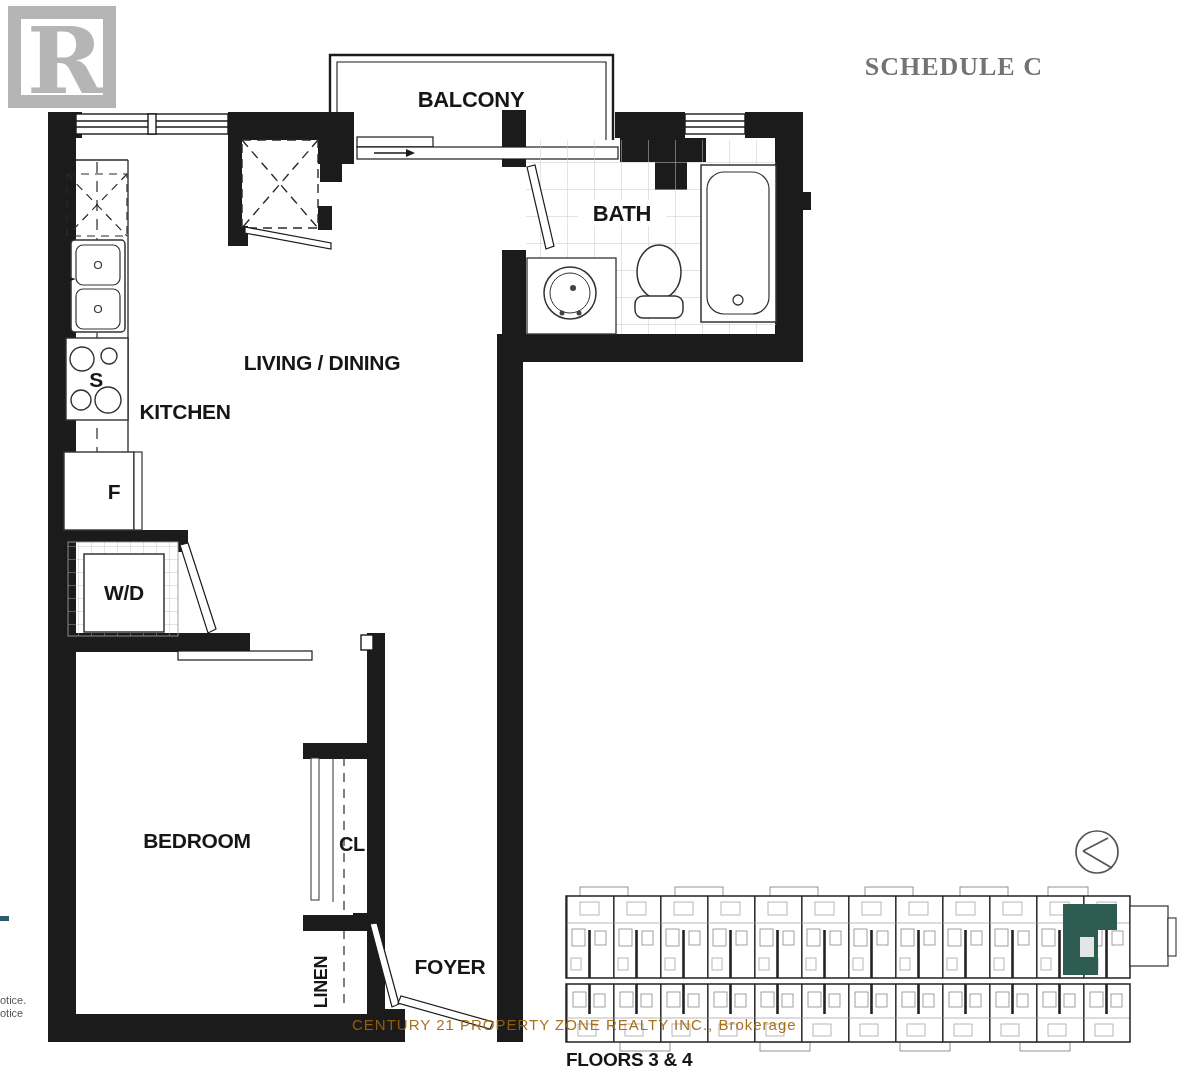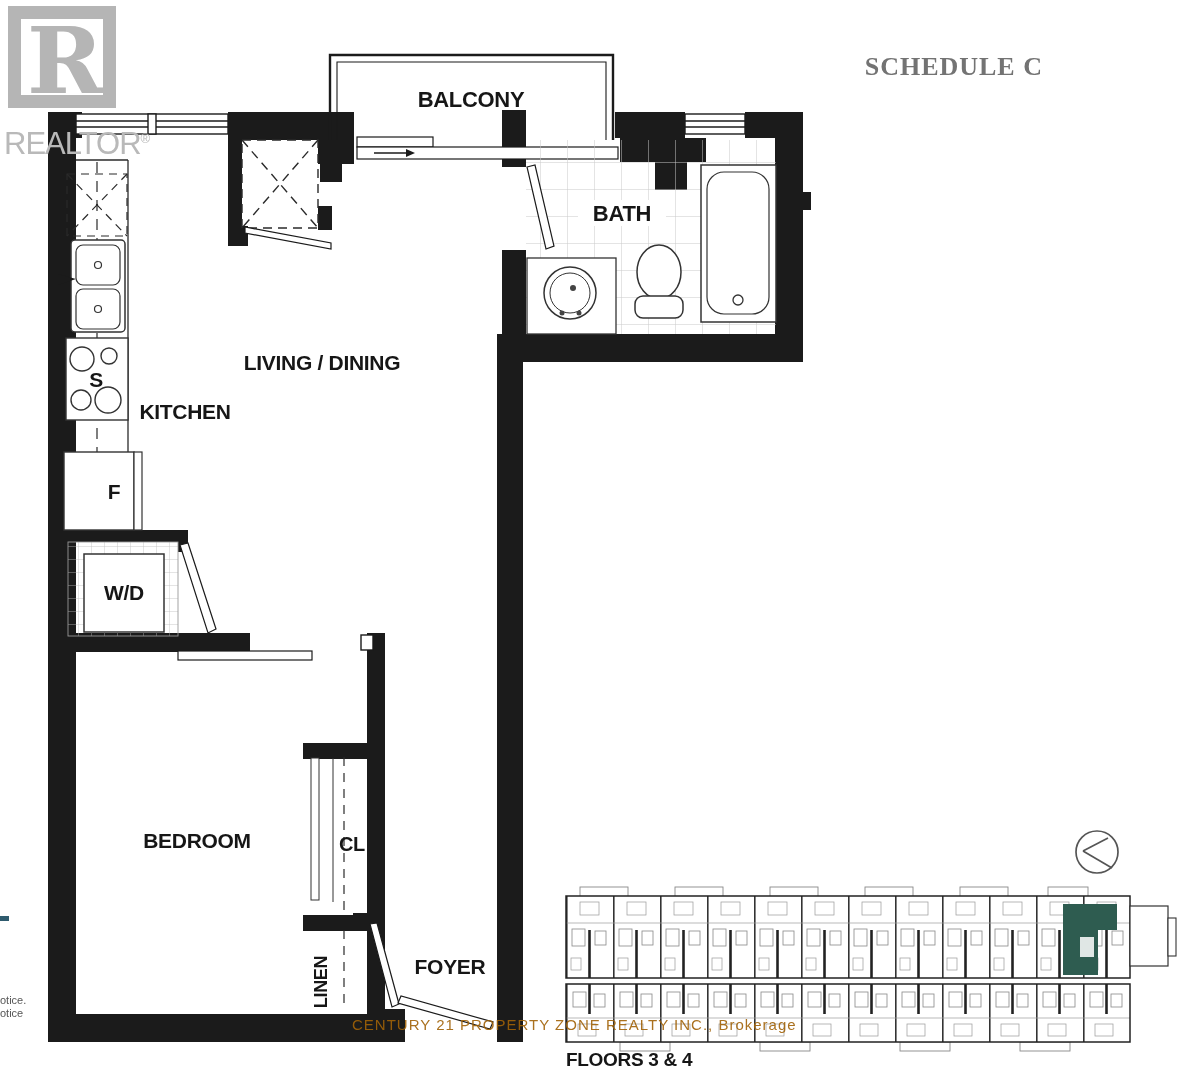--- a/index.html
+++ b/index.html
@@ -26,21 +26,20 @@
   .lbl{font-family:"Liberation Sans",sans-serif;font-weight:bold;fill:#161616;letter-spacing:-0.3px;}
 </style>
 </head>
 <body>
 
 <div id="canvas">
 
   <div id="realtor-logo">
     <div class="box">R</div>
   </div>
-  <div id="realtor-word"><span>REALTOR</span><sup>®</sup></div>
 
   <svg id="plan-svg" width="1179" height="1089" viewBox="0 0 1179 1089">
     <defs>
       <pattern id="tiles" width="27" height="27" patternUnits="userSpaceOnUse">
         <path d="M27 0H0V27" fill="none" stroke="#c9c9c9" stroke-width="1"></path>
       </pattern>
       <pattern id="grid13" width="13" height="13" patternUnits="userSpaceOnUse">
         <path d="M13 0H0V13" fill="none" stroke="#bbbbbb" stroke-width="0.8"></path>
       </pattern>
       <pattern id="unit-t" x="566" y="896" width="47" height="82" patternUnits="userSpaceOnUse">

